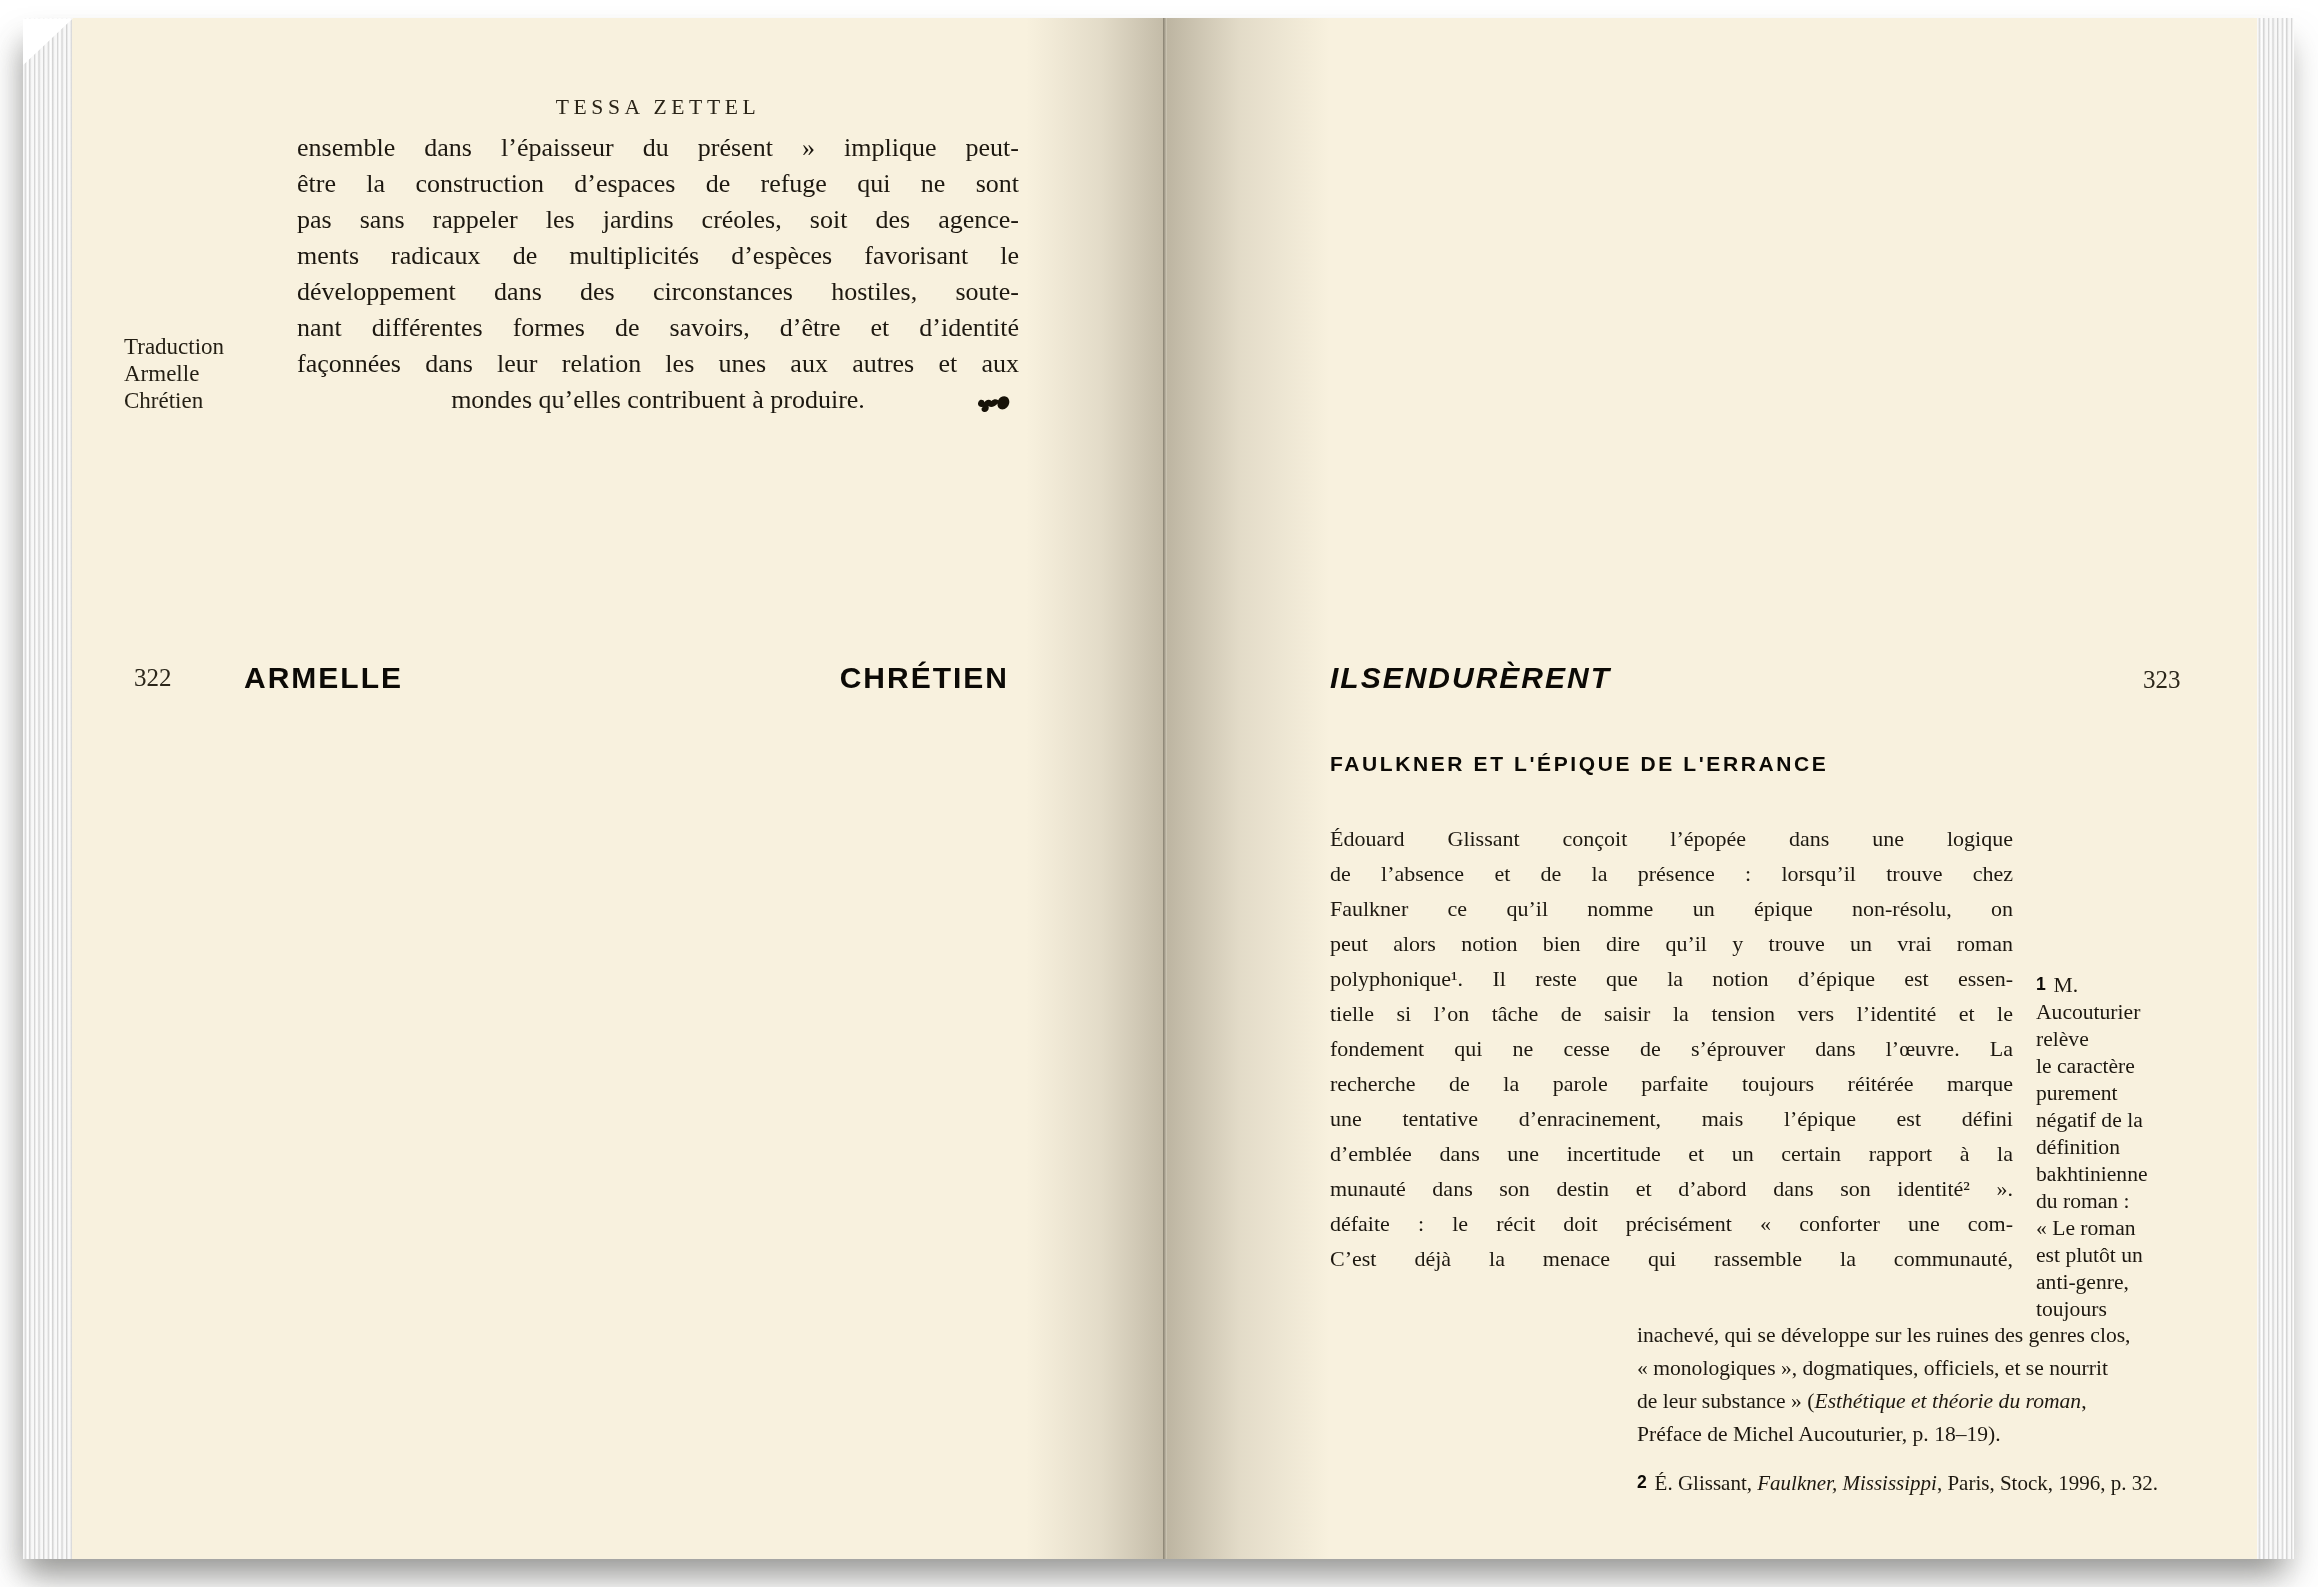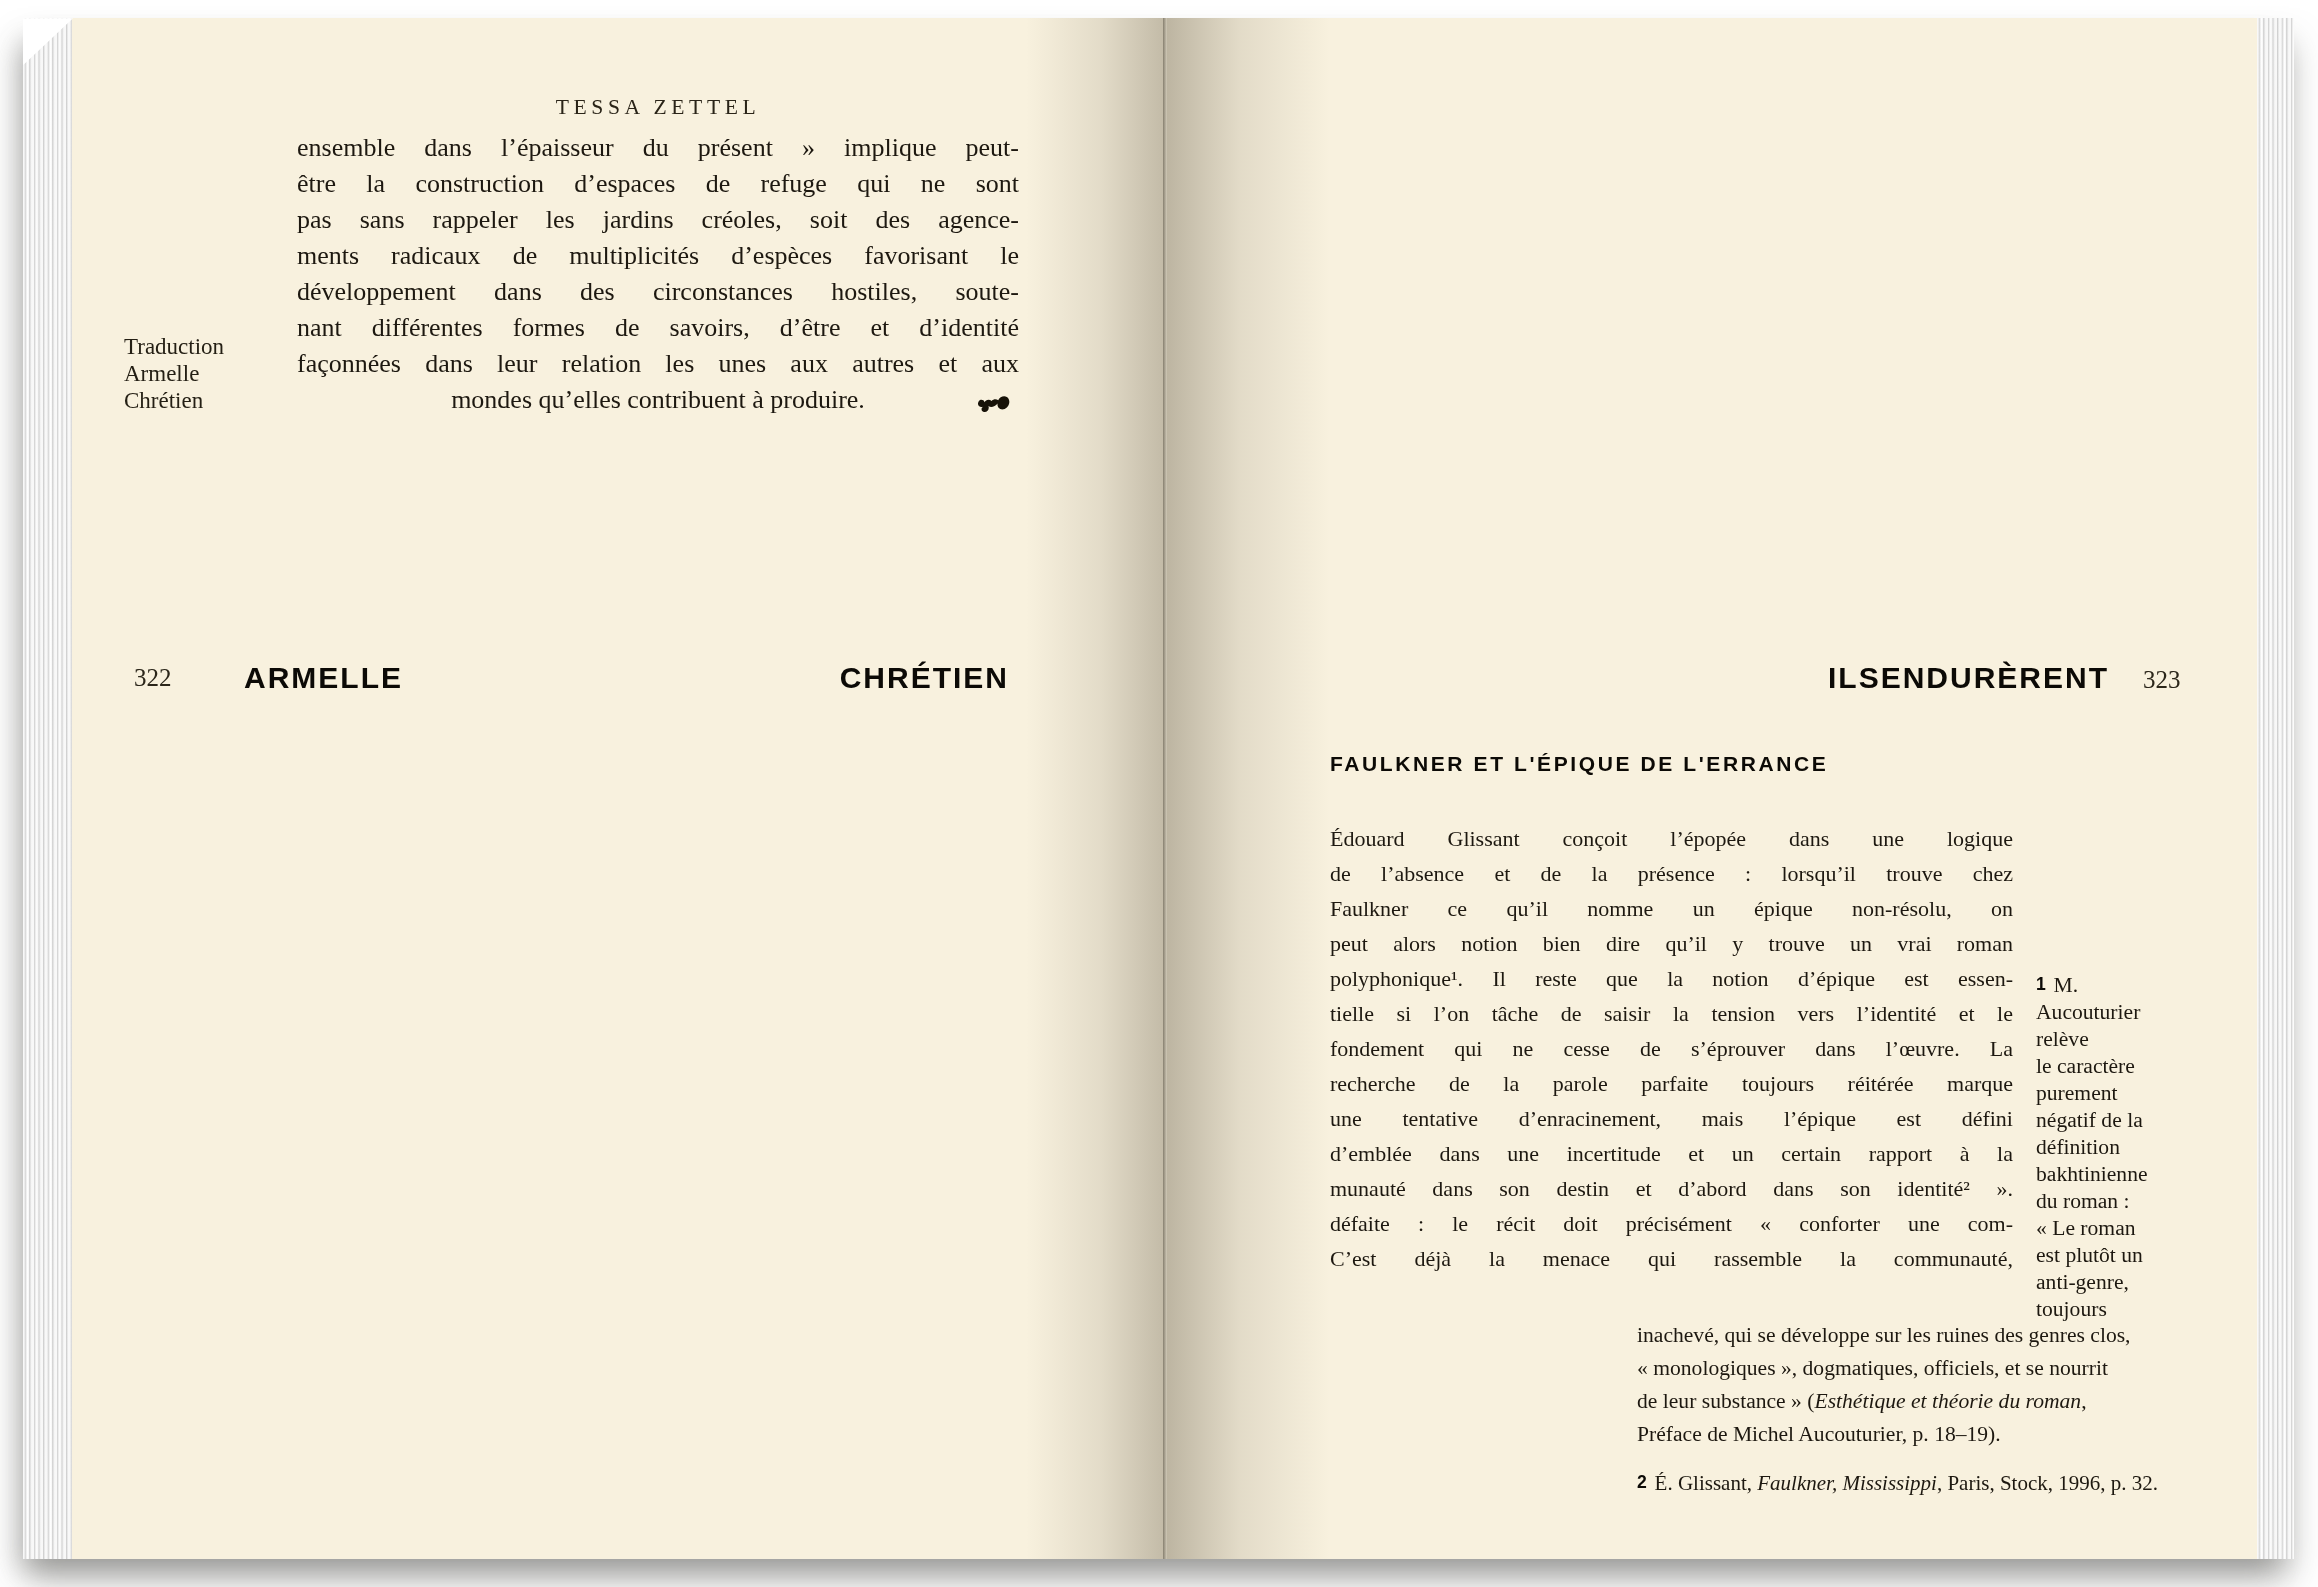--- a/index.html
+++ b/index.html
@@ -40,21 +40,21 @@
   .lp-margin { position:absolute; top:315px; left:52px; width:152px; text-align:left;
                font-size:23px; line-height:27px; color:#241f14; }
   .lp-footer { position:absolute; top:643px; left:62px; width:875px; display:flex; align-items:center; }
   .pagenum   { font-family:"Liberation Serif",serif; font-size:25px; color:#2b261a; }
   .lp-footer .pagenum { width:110px; flex:0 0 auto; }
   .band      { flex:1; display:flex; justify-content:space-between; }
   .caps      { font-family:"Liberation Sans",sans-serif; font-weight:bold; font-size:30px;
                letter-spacing:2px; color:#0c0a06; }
 
   
-  .rp-header  { position:absolute; top:643px; left:178px; width:764px; display:flex; justify-content:flex-end; }
+  .rp-header  { position:absolute; top:643px; left:163px; width:764px; display:flex; justify-content:flex-start;font-style:italic; }
   .rp-num     { position:absolute; left:976px; top:648px; }
   .rp-section { position:absolute; top:734px; left:163px; width:784px;
                 font-family:"Liberation Sans",sans-serif; font-weight:bold; font-size:21px;
                 letter-spacing:2.6px; color:#0c0a06; }
   .rp-para    { position:absolute; top:803px; left:163px; width:683px;
                 font-size:22px; line-height:35px; }
   .rp-margin  { position:absolute; top:953px; left:869px; width:160px;
                 font-size:21.6px; line-height:27px; white-space:nowrap; }
   .fnmark     { font-family:"Liberation Sans",sans-serif; font-weight:bold; font-size:17.6px;
                 color:#0c0a06; margin-right:7.8px; vertical-align:2px; }

